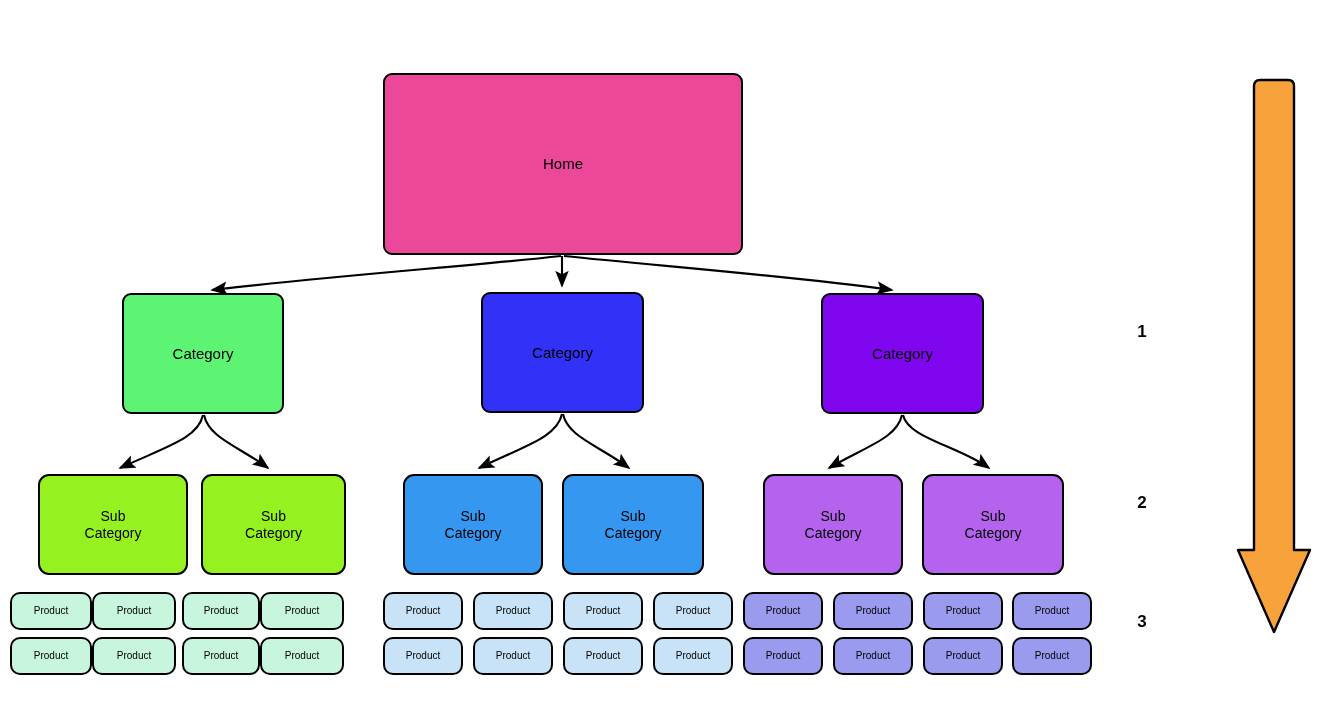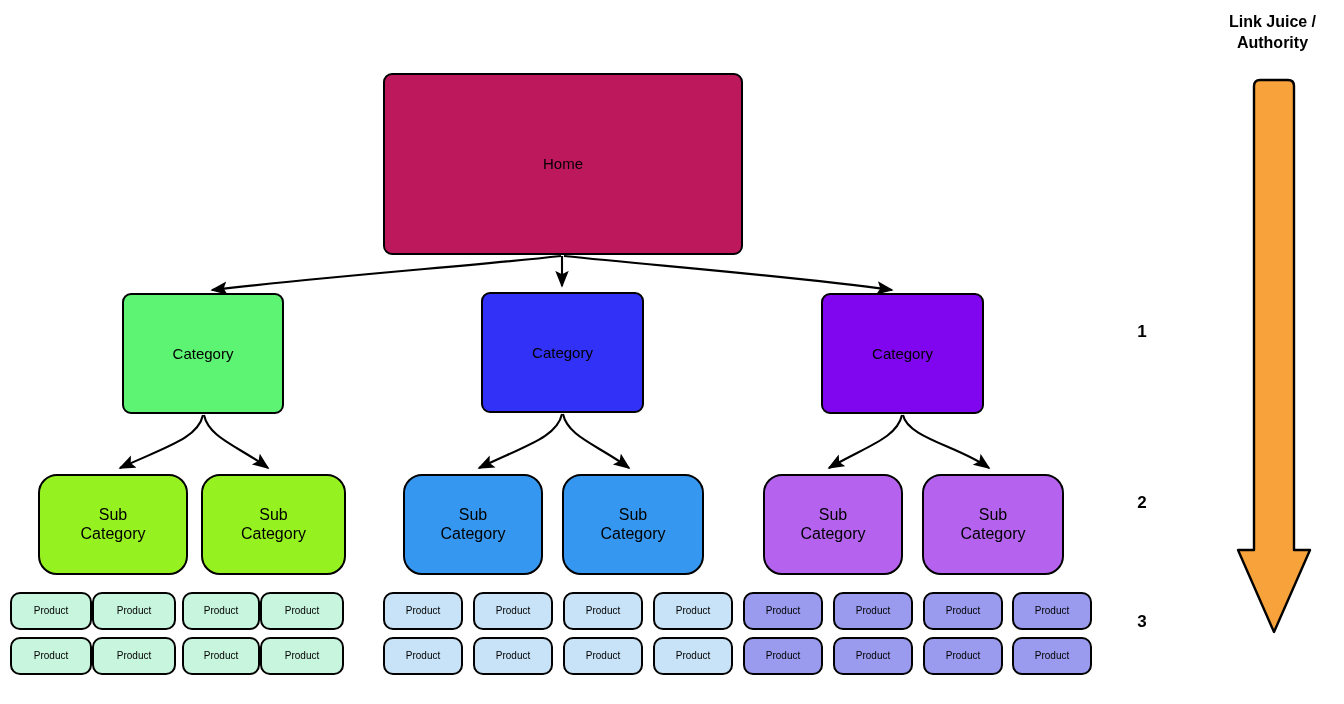--- a/index.html
+++ b/index.html
@@ -27,22 +27,22 @@
 
   .node-home{
     border-radius:9px;
     font-size:15px;
   }
   .node-cat{
     border-radius:9px;
     font-size:15px;
   }
   .node-sub{
-    border-radius:19px;
-    font-size:16px;
+    border-radius:11px;
+    font-size:14px;
   }
   .node-prod{
     border-radius:10px;
     font-size:10px;
     border-width:2px;
   }
 
   .axis-head{
     position:absolute;
     font-weight:bold;
@@ -83,21 +83,21 @@
     <path d="M203,415 C198,438 168,446 120,468" fill="none" stroke="#000000" stroke-width="2.1" marker-end="url(#arrowhead)"></path>
     <path d="M204,415 C209,438 238,446 268,468" fill="none" stroke="#000000" stroke-width="2.1" marker-end="url(#arrowhead)"></path>
 
     <path d="M562,414 C557,437 527,445 479,468" fill="none" stroke="#000000" stroke-width="2.1" marker-end="url(#arrowhead)"></path>
     <path d="M563,414 C568,437 598,445 629,468" fill="none" stroke="#000000" stroke-width="2.1" marker-end="url(#arrowhead)"></path>
 
     <path d="M902,415 C897,438 867,446 829,468" fill="none" stroke="#000000" stroke-width="2.1" marker-end="url(#arrowhead)"></path>
     <path d="M903,415 C908,438 958,446 989,468" fill="none" stroke="#000000" stroke-width="2.1" marker-end="url(#arrowhead)"></path>
   </svg>
 
-  <div class="node node-home" style="left: 383px; top: 73px; width: 360px; height: 182px; background: #be185d;">Home</div>
+  <div class="node node-home" style="left: 383px; top: 73px; width: 360px; height: 182px; background: #ec4899;">Home</div>
 
   <div id="category-layer">
       <div class="node node-cat" style="left: 122px; top: 293px; width: 162px; height: 121px; background: rgb(92, 244, 114);">Category</div>
       <div class="node node-cat" style="left: 481px; top: 292px; width: 163px; height: 121px; background: rgb(49, 49, 247);">Category</div>
       <div class="node node-cat" style="left: 821px; top: 293px; width: 163px; height: 121px; background: rgb(127, 6, 239);">Category</div>
     </div>
   <div id="subcategory-layer">
       <div class="node node-sub" style="left: 38px; top: 474px; width: 150px; height: 101px; background: rgb(150, 241, 33);">Sub
 Category</div>
       <div class="node node-sub" style="left: 201px; top: 474px; width: 145px; height: 101px; background: rgb(150, 241, 33);">Sub
@@ -132,22 +132,20 @@
       <div class="node node-prod" style="left: 833px; top: 592px; width: 80px; height: 38px; background: rgb(154, 154, 238);">Product</div>
       <div class="node node-prod" style="left: 923px; top: 592px; width: 80px; height: 38px; background: rgb(154, 154, 238);">Product</div>
       <div class="node node-prod" style="left: 1012px; top: 592px; width: 80px; height: 38px; background: rgb(154, 154, 238);">Product</div>
       <div class="node node-prod" style="left: 743px; top: 637px; width: 80px; height: 38px; background: rgb(154, 154, 238);">Product</div>
       <div class="node node-prod" style="left: 833px; top: 637px; width: 80px; height: 38px; background: rgb(154, 154, 238);">Product</div>
       <div class="node node-prod" style="left: 923px; top: 637px; width: 80px; height: 38px; background: rgb(154, 154, 238);">Product</div>
       <div class="node node-prod" style="left: 1012px; top: 637px; width: 80px; height: 38px; background: rgb(154, 154, 238);">Product</div>
     </div>
 
 
-  <div class="axis-head" style="left:1200px;top:12px;width:145px;">Link Juice /
-Authority</div>
 
   <div id="depth-layer">
       <div class="depth-label" style="left: 1122px; top: 322px;">1</div>
       <div class="depth-label" style="left: 1122px; top: 493px;">2</div>
       <div class="depth-label" style="left: 1122px; top: 612px;">3</div>
     </div>
 
   <svg id="authority-arrow" viewBox="0 0 84 600" width="84" height="600">
     <path d="M28,8 L56,8 Q62,8 62,14 L62,478 L78,478 L42,560 L6,478 L22,478 L22,14 Q22,8 28,8 Z" fill="#f7a23b" stroke="#000000" stroke-width="2.4" stroke-linejoin="round"></path>
   </svg>

